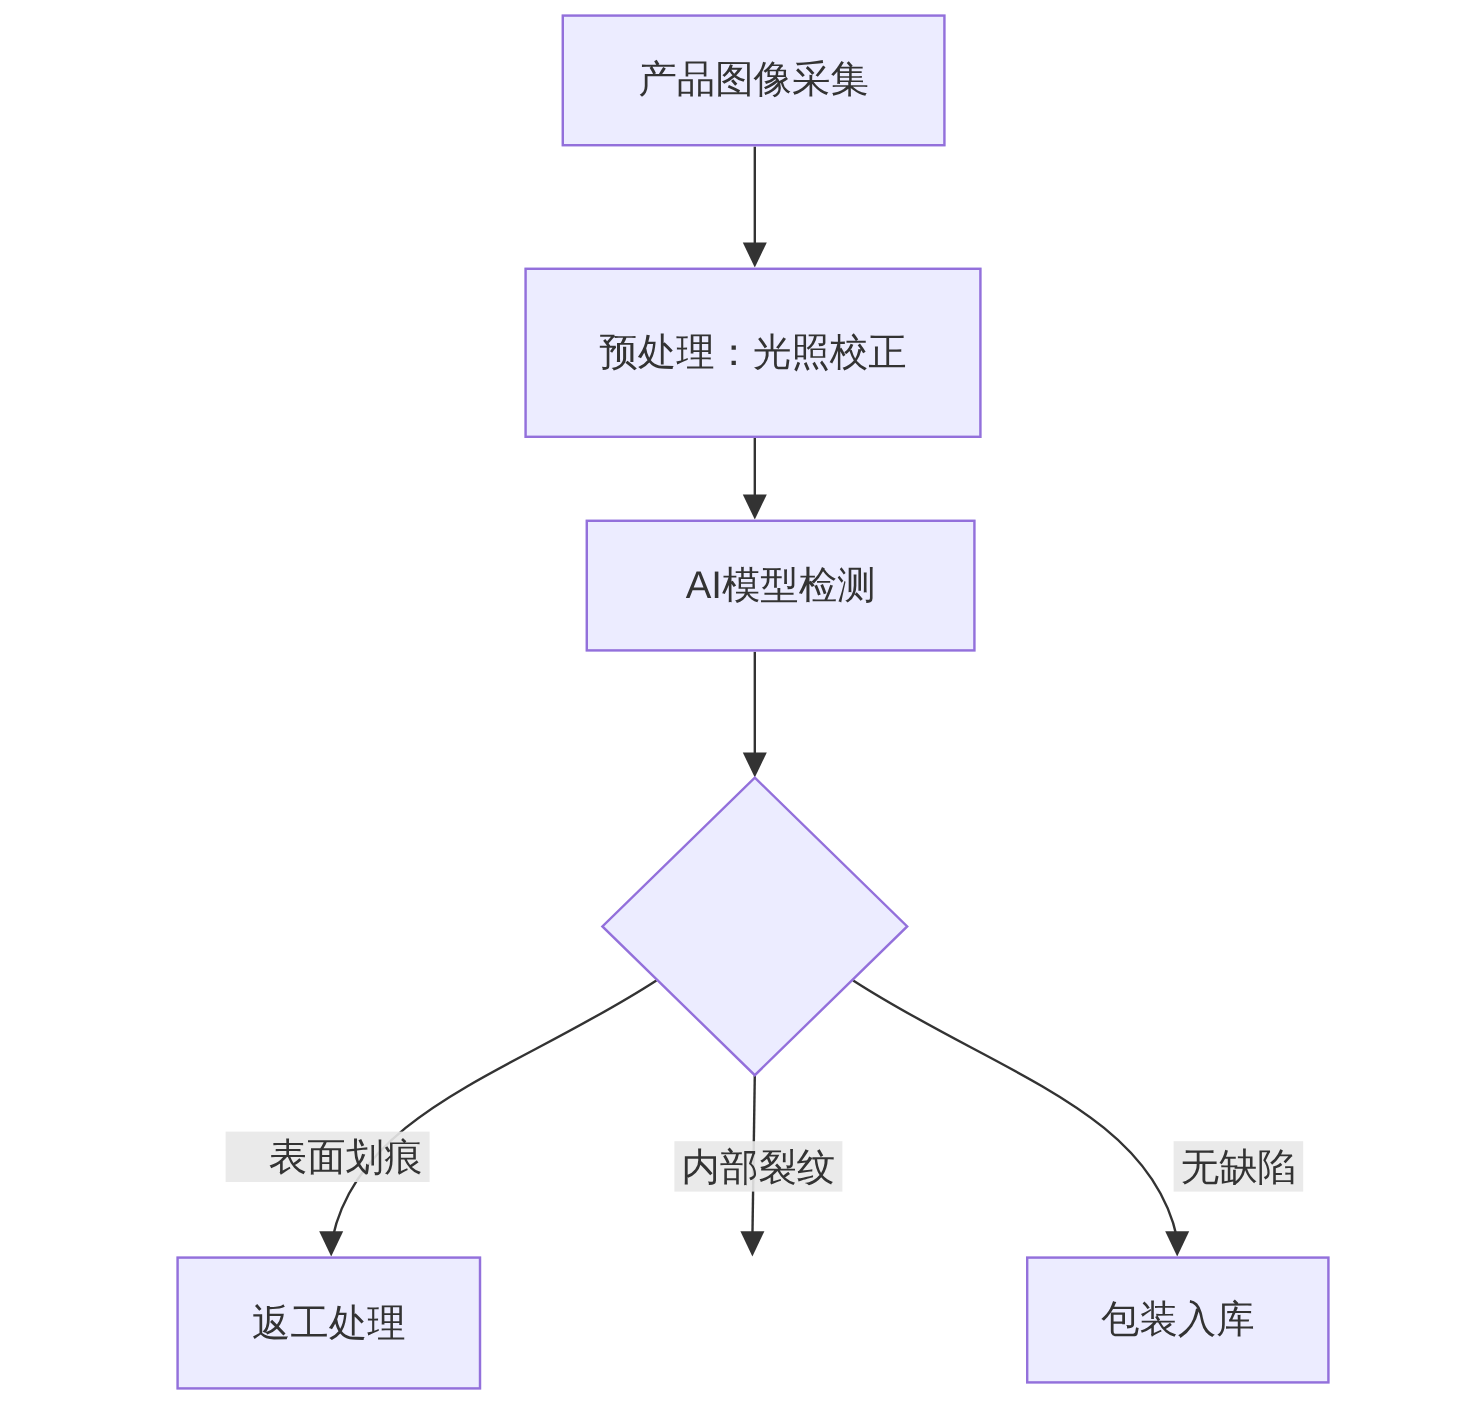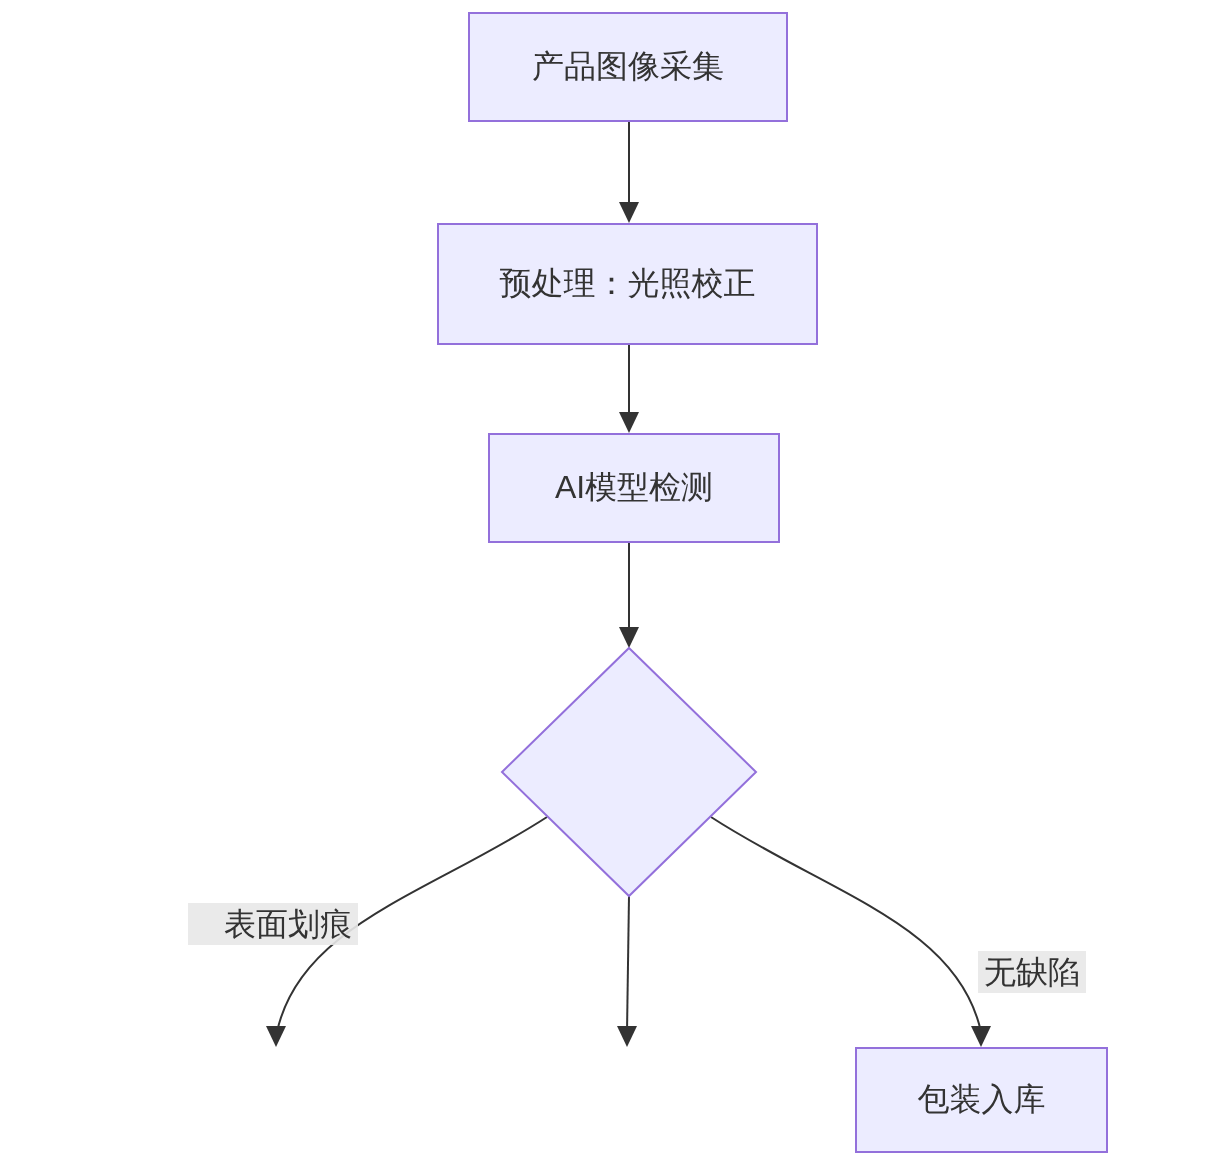--- a/index.html
+++ b/index.html
@@ -76,33 +76,37 @@
     <polygon points="617,1026 637,1026 627,1047" fill="#333333"></polygon>
     <polygon points="971,1026 991,1026 981,1047" fill="#333333"></polygon>
 
     <polygon points="629,648 756,772 629,896 502,772" fill="#ECECFF" stroke="#9370DB" stroke-width="2"></polygon>
   </svg>
 
   <div class="node" style="left:468px; top:12px; width:320px; height:110px;">
     <span>产品图像采集</span>
   </div>
 
-  <div class="node" style="left:437px; top:223px; width:381px; height:122px;">
+  <div class="node" style="left:437px; top:223px; width:381px; height:142px;">
     <span>预处理：光照校正</span>
   </div>
 
-  <div class="node" style="left:488px; top:433px; width:292px; height:110px;">
+  <div class="node" style="left:488px; top:433px; width:325px; height:110px;">
     <span>AI模型检测</span>
   </div>
 
 
+  <div class="node" style="left:147px; top:1047px; width:254px; height:111px;">
+    <span>返工处理</span>
+  </div>
 
 
   <div class="node" style="left:855px; top:1047px; width:253px; height:106px;">
     <span>包装入库</span>
   </div>
 
-  <div class="edge-label" style="left:273px; top:924px;padding-left:36px;">表面划痕</div>
+  <div class="edge-label" style="left:273px; top:964px;padding-left:36px;">表面划痕</div>
 
+  <div class="edge-label" style="left:632px; top:972px;">内部裂纹</div>
 
   <div class="edge-label" style="left:984px; top:972px;margin-left:48px;">无缺陷</div>
 
 </div>
 
 </body></html>

